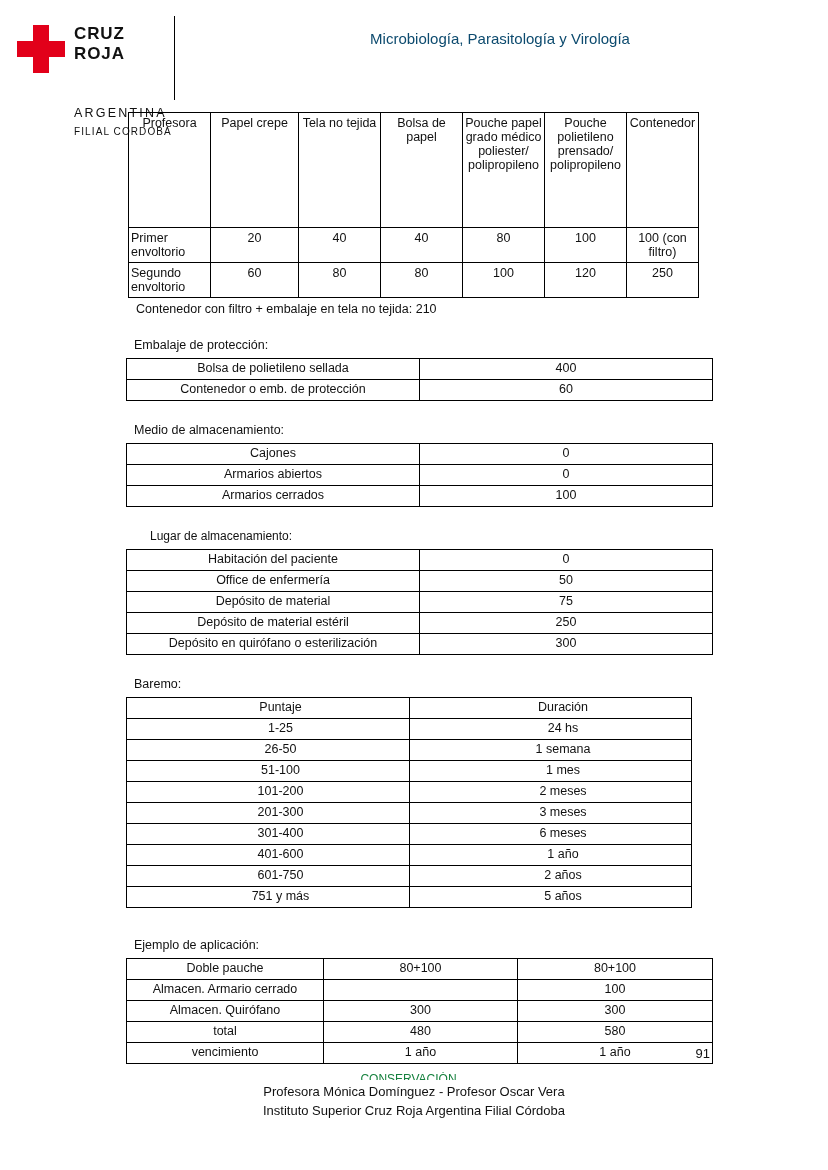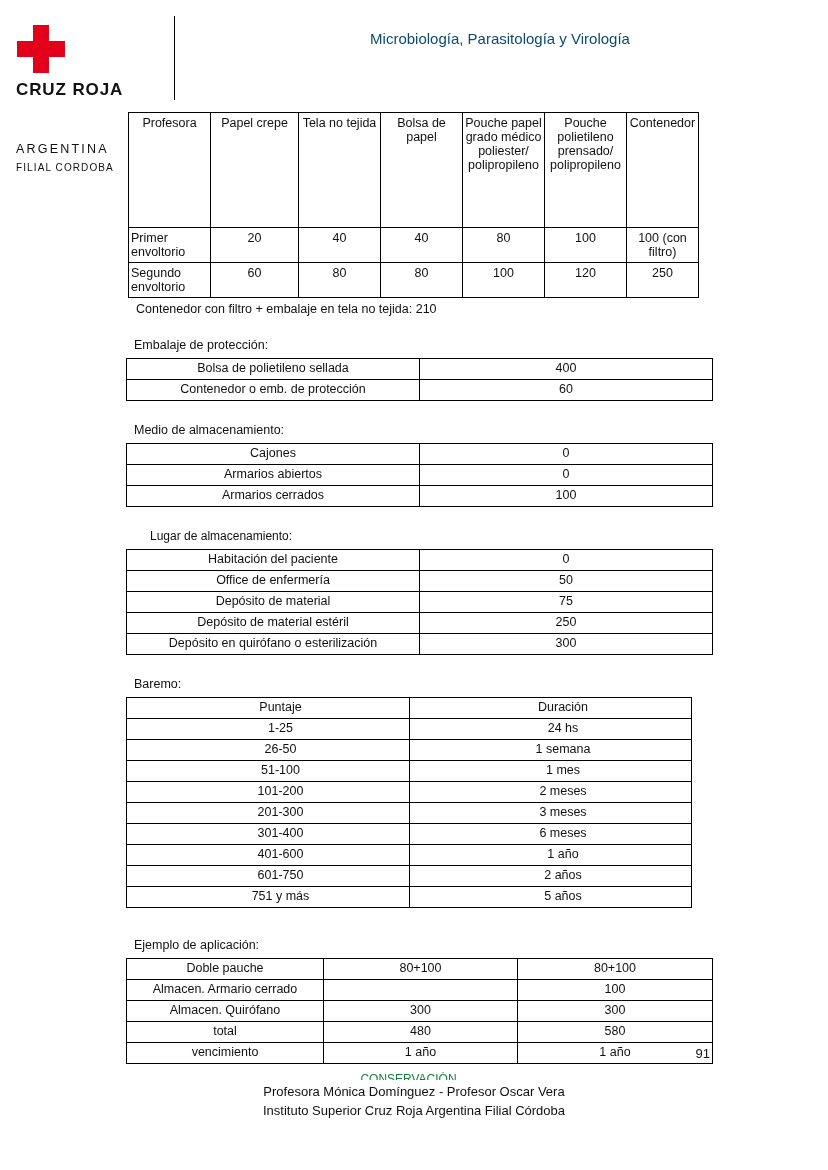--- a/index.html
+++ b/index.html
@@ -31,21 +31,20 @@
     height: 80px;
   }
   .logo-block {
     position: absolute;
     left: 16px;
     top: 4px;
     width: 156px;
     height: 76px;
     display: flex;
     align-items: flex-start;
-    flex-direction: column;
   }
   .cross-wrap {
     width: 50px;
     height: 50px;
     position: relative;
     margin-top: 6px;
     margin-right: 8px;
     flex: 0 0 auto;
   }
   .cross-v {

